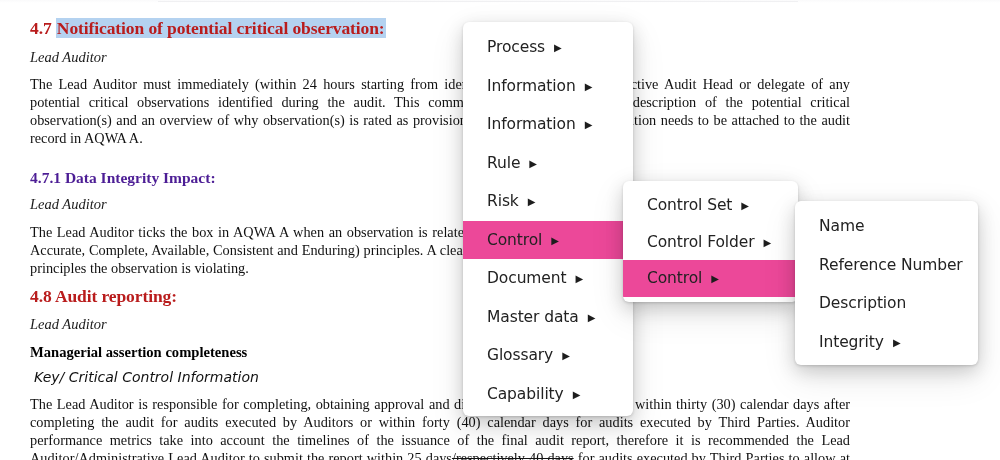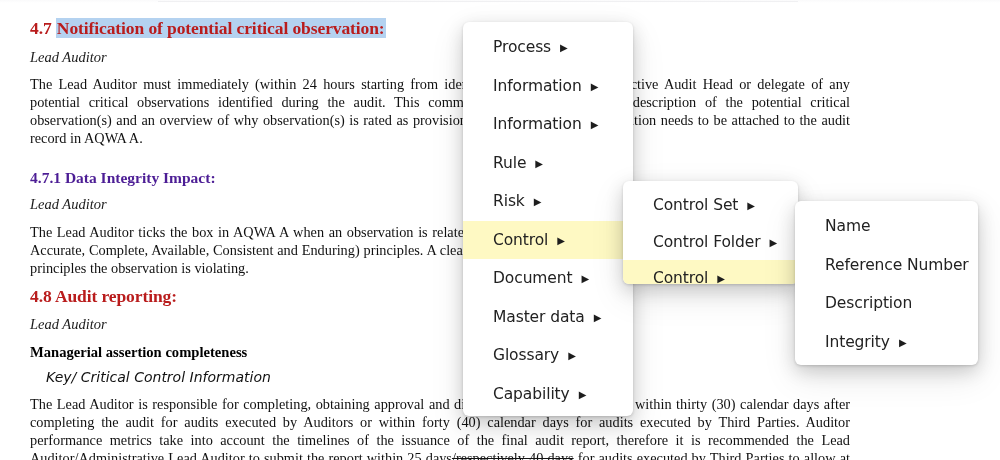--- a/index.html
+++ b/index.html
@@ -83,21 +83,21 @@
     font-size: 14.6px;
     color: #000;
     margin: 10px 0 0 0;
     line-height: 1.2;
   }
   .sans-ital {
     font-family: "DejaVu Sans", sans-serif;
     font-style: italic;
     font-size: 14px;
     color: #111;
-    margin: 8px 0 0 16px;
+    margin: 8px 0 0 4px;
     line-height: 1.2;
   }
   .strike {
     text-decoration: line-through;
   }
 
   
   .menu-panel {
     position: absolute;
     background: #ffffff;
@@ -112,48 +112,48 @@
   }
   #menu-level-1 {
     left: 463px; top: 22px;
     width: 170px;
     height: 394px;
     z-index: 30;
   }
   #menu-level-2 {
     left: 623px; top: 181px;
     width: 175px;
-    height: 103px;
+    height: 121px;
     z-index: 40;
   }
   #menu-level-3 {
     left: 795px; top: 201px;
     width: 183px;
     height: 164px;
     z-index: 50;
     text-align: center;
   }
 
   .menu-item {
     display: flex;
     align-items: center;
     height: 37px;
-    padding: 0 12px 0 30px;
+    padding: 0 12px 0 24px;
     font-size: 15.5px;
     color: #222222;
     white-space: nowrap;
     letter-spacing: -0.1px;
     box-sizing: border-box;
   }
   #menu-level-1 .menu-item { height: 38.5px; }
   #menu-level-2 .menu-item { height: 36.5px; }
   #menu-level-3 .menu-item { height: 38.5px; }
 
   .menu-item.active {
-    background: #fef9c3;
+    background: #ec4899;
   }
   .mi-label { }
   .mi-caret {
     margin-left: 9px;
     font-size: 10px;
     line-height: 1;
     color: #1d1d1d;
     transform: translateY(0.5px);
   }
 </style>

